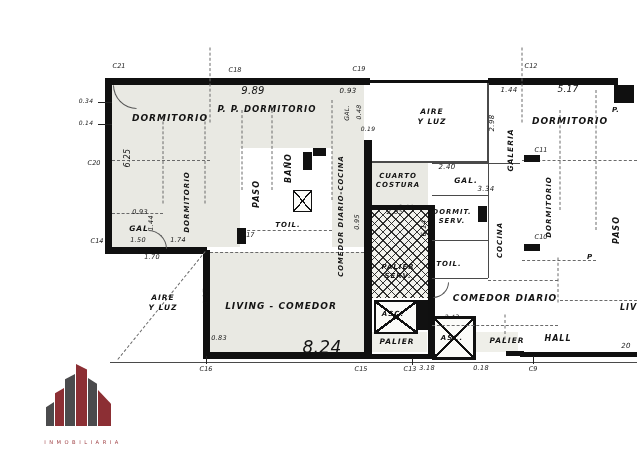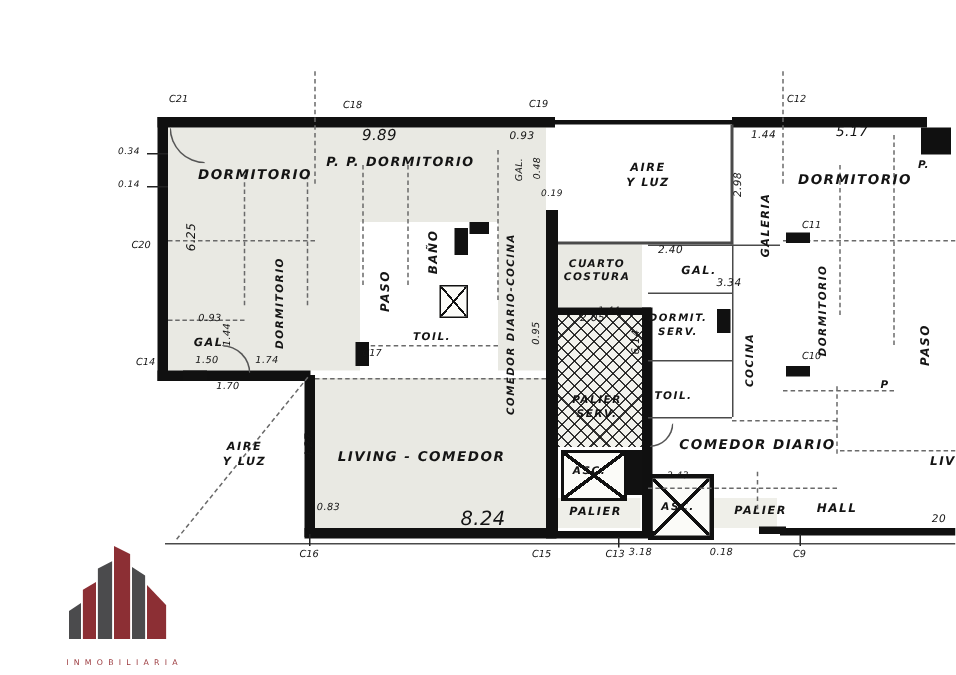--- a/index.html
+++ b/index.html
@@ -177,21 +177,21 @@
 <div class="dim" style="left:178px;top:241px;font-size:6.5px;">1.74</div>
 <div class="dim" style="left:152px;top:258px;font-size:6.5px;">1.70</div>
 <div class="dim" style="left:447px;top:167px;">2.40</div>
 <div class="dim" style="left:486px;top:189px;">3.34</div>
 <div class="dim" style="left:395px;top:212px;">2.05</div>
 <div class="dim small" style="left:406px;top:207px;">1.44</div>
 <div class="dim v" style="left:358px;top:222px;font-size:6.5px;">0.95</div>
 <div class="dim v" style="left:424px;top:228px;">6.14</div>
 <div class="dim v" style="left:206px;top:297px;">4.27</div>
 <div class="dim" style="left:219px;top:339px;font-size:6.5px;">0.83</div>
-<div class="dim" style="left:322px;top:347px;font-size:13px;font-style:italic;">8.24</div>
+<div class="dim" style="left:322px;top:347px;font-size:17px;font-style:italic;">8.24</div>
 <div class="dim small" style="left:452px;top:317px;">2.43</div>
 <div class="dim" style="left:427px;top:369px;font-size:6.5px;">3.18</div>
 <div class="dim" style="left:481px;top:369px;font-size:6.5px;">0.18</div>
 <div class="dim" style="left:626px;top:346px;">20</div>
 
 <div class="mk" style="left:119px;top:67px;">C21</div>
 <div class="mk" style="left:235px;top:71px;">C18</div>
 <div class="mk" style="left:359px;top:70px;">C19</div>
 <div class="mk" style="left:531px;top:67px;">C12</div>
 <div class="mk" style="left:94px;top:164px;">C20</div>

